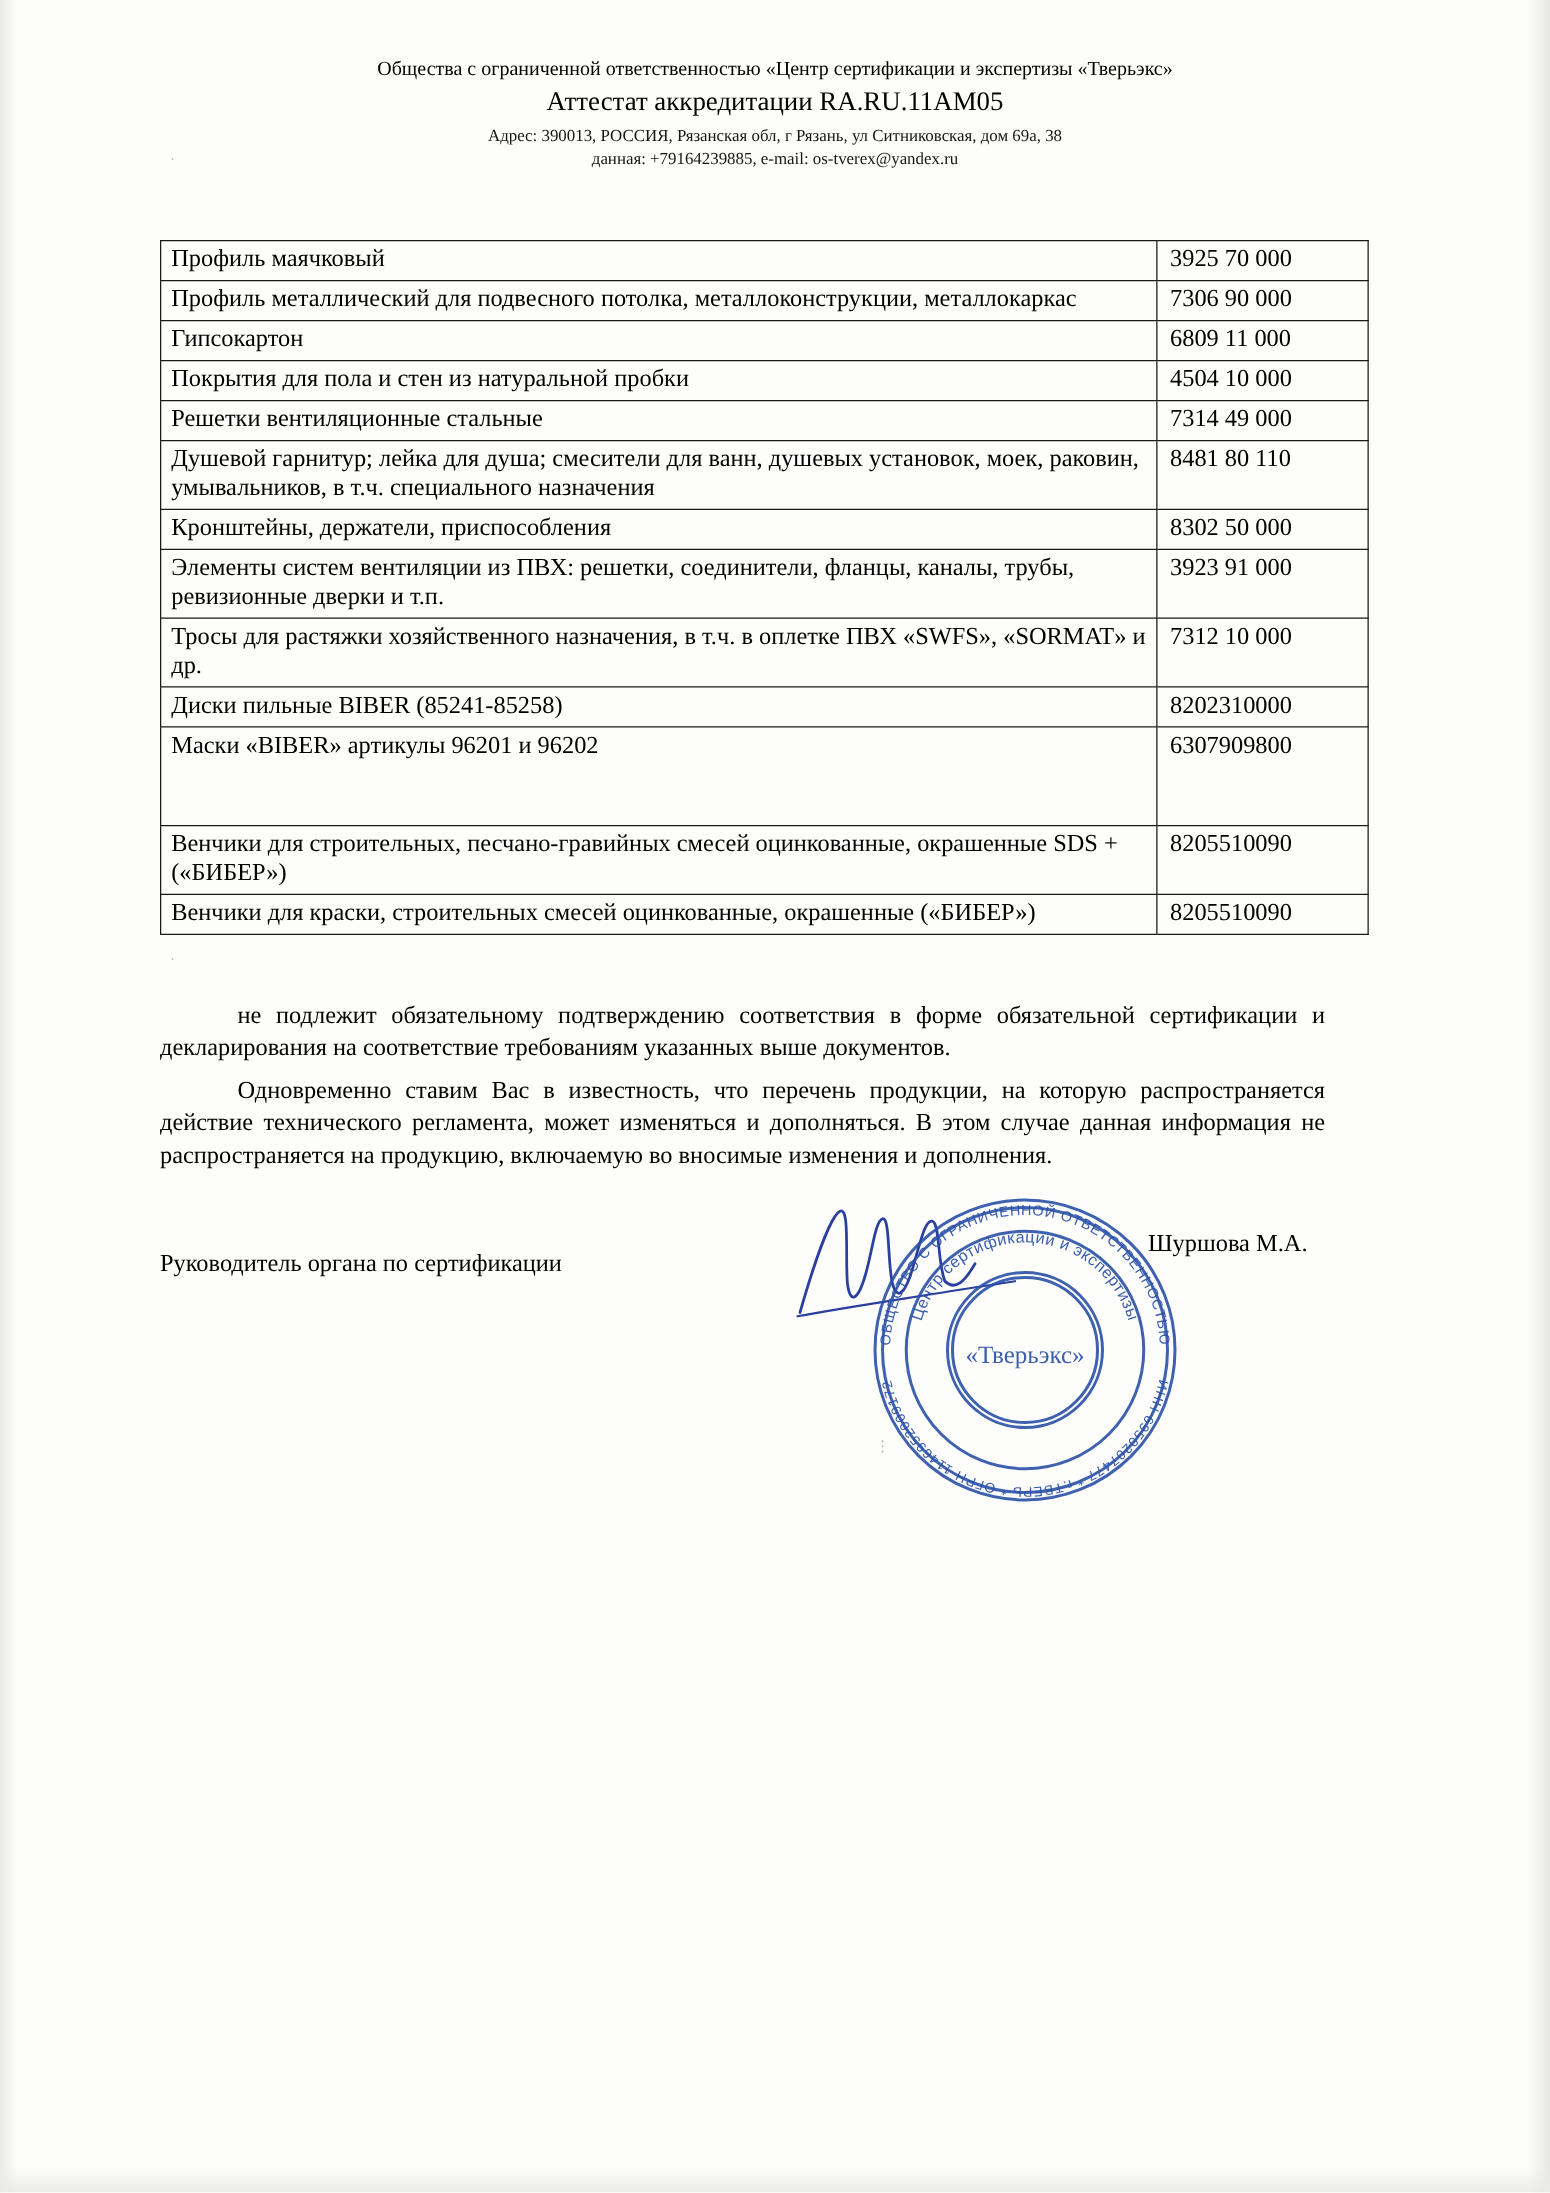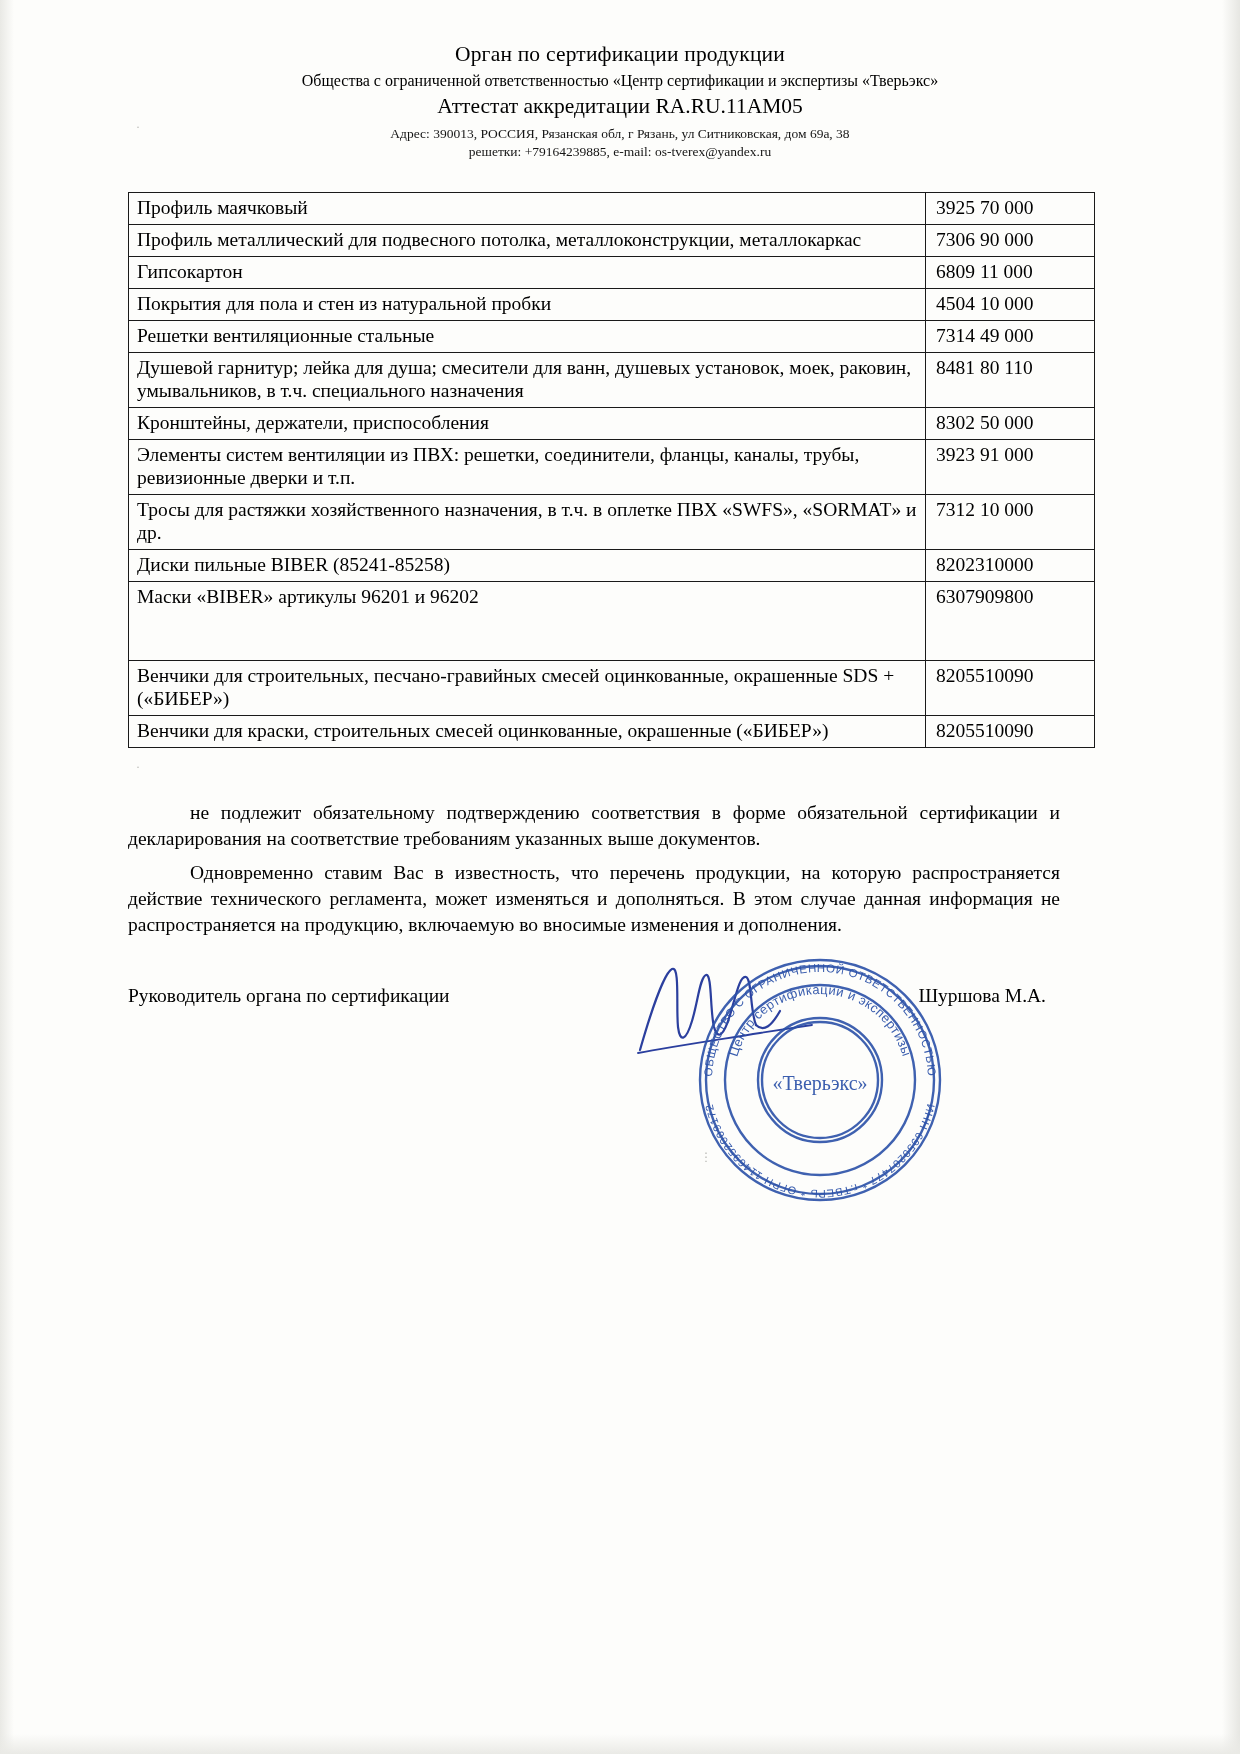--- a/index.html
+++ b/index.html
@@ -126,21 +126,21 @@
   .sig-row {
     position: absolute;
     top: 985px;
     left: 128px;
     width: 932px;
     font-size: 19.5px;
   }
   .sig-title {
     position: absolute;
     left: 0;
-    top: 0;
+    top: 16px;
   }
   .sig-name {
     position: absolute;
     right: 14px;
     top: 0;
   }
 
   
   .stamp {
     position: absolute;
@@ -170,25 +170,24 @@
 </head>
 <body>
 
 <div class="page">
 
   <div class="scan-edge-left"></div>
   <div class="scan-edge-right"></div>
   <div class="scan-edge-bottom"></div>
 
   <div class="header">
-    <div class="line1">Орган по сертификации продукции</div>
     <div class="line2">Общества с ограниченной ответственностью «Центр сертификации и экспертизы «Тверьэкс»</div>
     <div class="line3">Аттестат аккредитации RA.RU.11AM05</div>
     <div class="addr">Адрес: 390013, РОССИЯ, Рязанская обл, г Рязань, ул Ситниковская, дом 69а, 38</div>
-    <div class="phone">решетки: +79164239885, e-mail: os-tverex@yandex.ru</div>
+    <div class="phone">данная: +79164239885, e-mail: os-tverex@yandex.ru</div>
   </div>
 
   <div class="table-wrap">
     <table class="products">
       <tbody>
         <tr>
           <td class="name">Профиль маячковый</td>
           <td class="code">3925 70 000</td>
         </tr>
         <tr>

